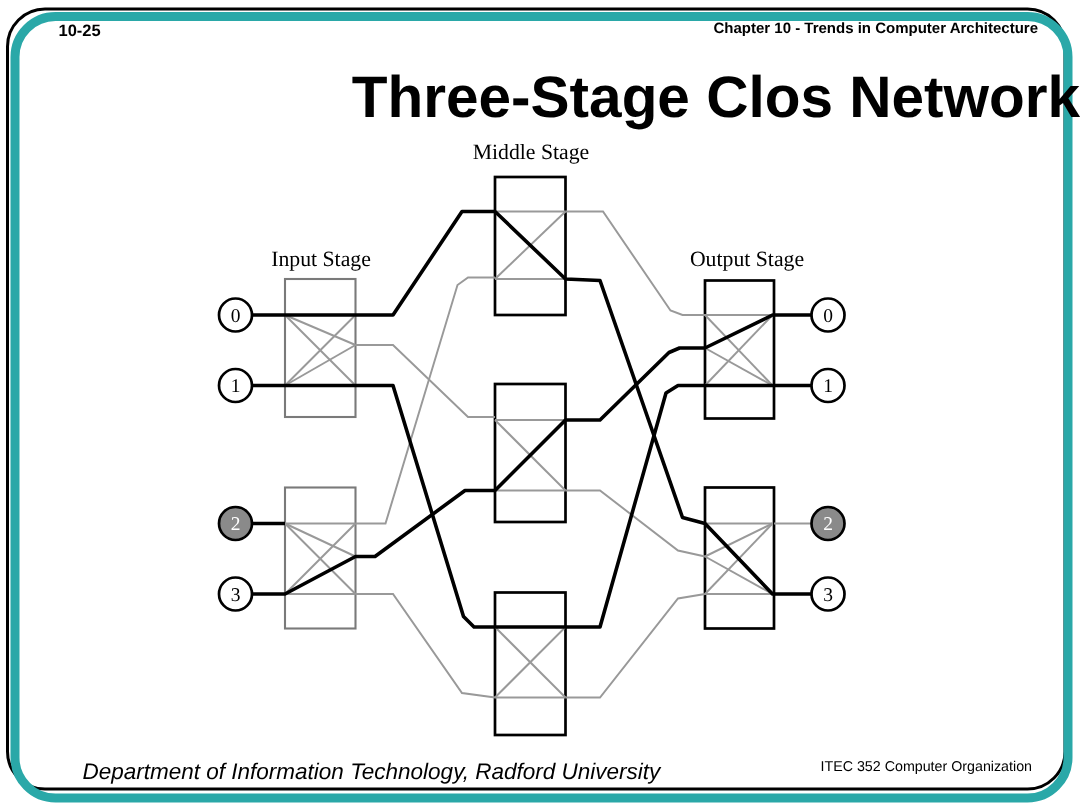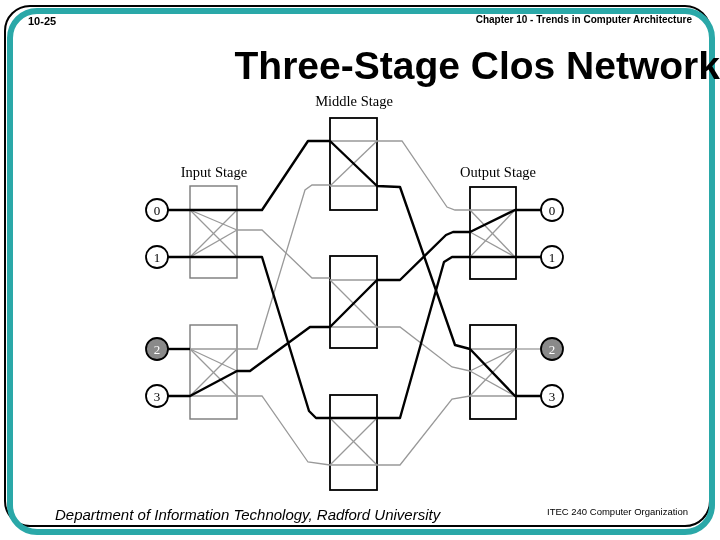--- a/index.html
+++ b/index.html
@@ -9,21 +9,21 @@
   }
   .frame-black{
     position:absolute;left:4px;top:5px;right:9px;bottom:13px;
     border:2.5px solid #000;border-radius:26px;pointer-events:none;
   }
   .frame-teal{
     position:absolute;left:7px;top:8px;right:5px;bottom:5px;
     border:6px solid #2aa8a8;border-radius:30px;pointer-events:none;
   }
   .slide-number{
-    position:absolute;left:28px;top:15px;font-size:11px;font-weight:bold;
+    position:absolute;left:39px;top:15px;font-size:11px;font-weight:bold;
   }
   .chapter-header{
     position:absolute;right:28px;top:14px;font-size:10px;font-weight:bold;text-align:right;
   }
   .slide-title{
     position:absolute;left:0;right:0;top:44px;text-align:right;
     font-size:39px;font-weight:bold;letter-spacing:0px;
   }
   .footer-left{
     position:absolute;left:55px;top:506px;font-size:15px;font-style:italic;
@@ -105,13 +105,13 @@
     <circle cx="552" cy="349" r="11" fill="#8a8a8a" stroke="#000" stroke-width="1.8"></circle>
     <text x="552" y="353.5" text-anchor="middle" font-size="13" fill="#ffffff">2</text>
     <circle cx="552" cy="396" r="11" fill="#ffffff" stroke="#000" stroke-width="1.8"></circle>
     <text x="552" y="400.5" text-anchor="middle" font-size="13" fill="#000000">3</text>
     <text x="214" y="177" text-anchor="middle" font-size="14.5" fill="#000">Input Stage</text>
     <text x="354" y="106" text-anchor="middle" font-size="14.5" fill="#000">Middle Stage</text>
     <text x="498" y="177" text-anchor="middle" font-size="14.5" fill="#000">Output Stage</text>
   </svg>
 
 <div class="footer-left">Department of Information Technology, Radford University</div>
-<div class="footer-right">ITEC 240 Computer Organization</div>
+<div class="footer-right">ITEC 352 Computer Organization</div>
 
 </body></html>

